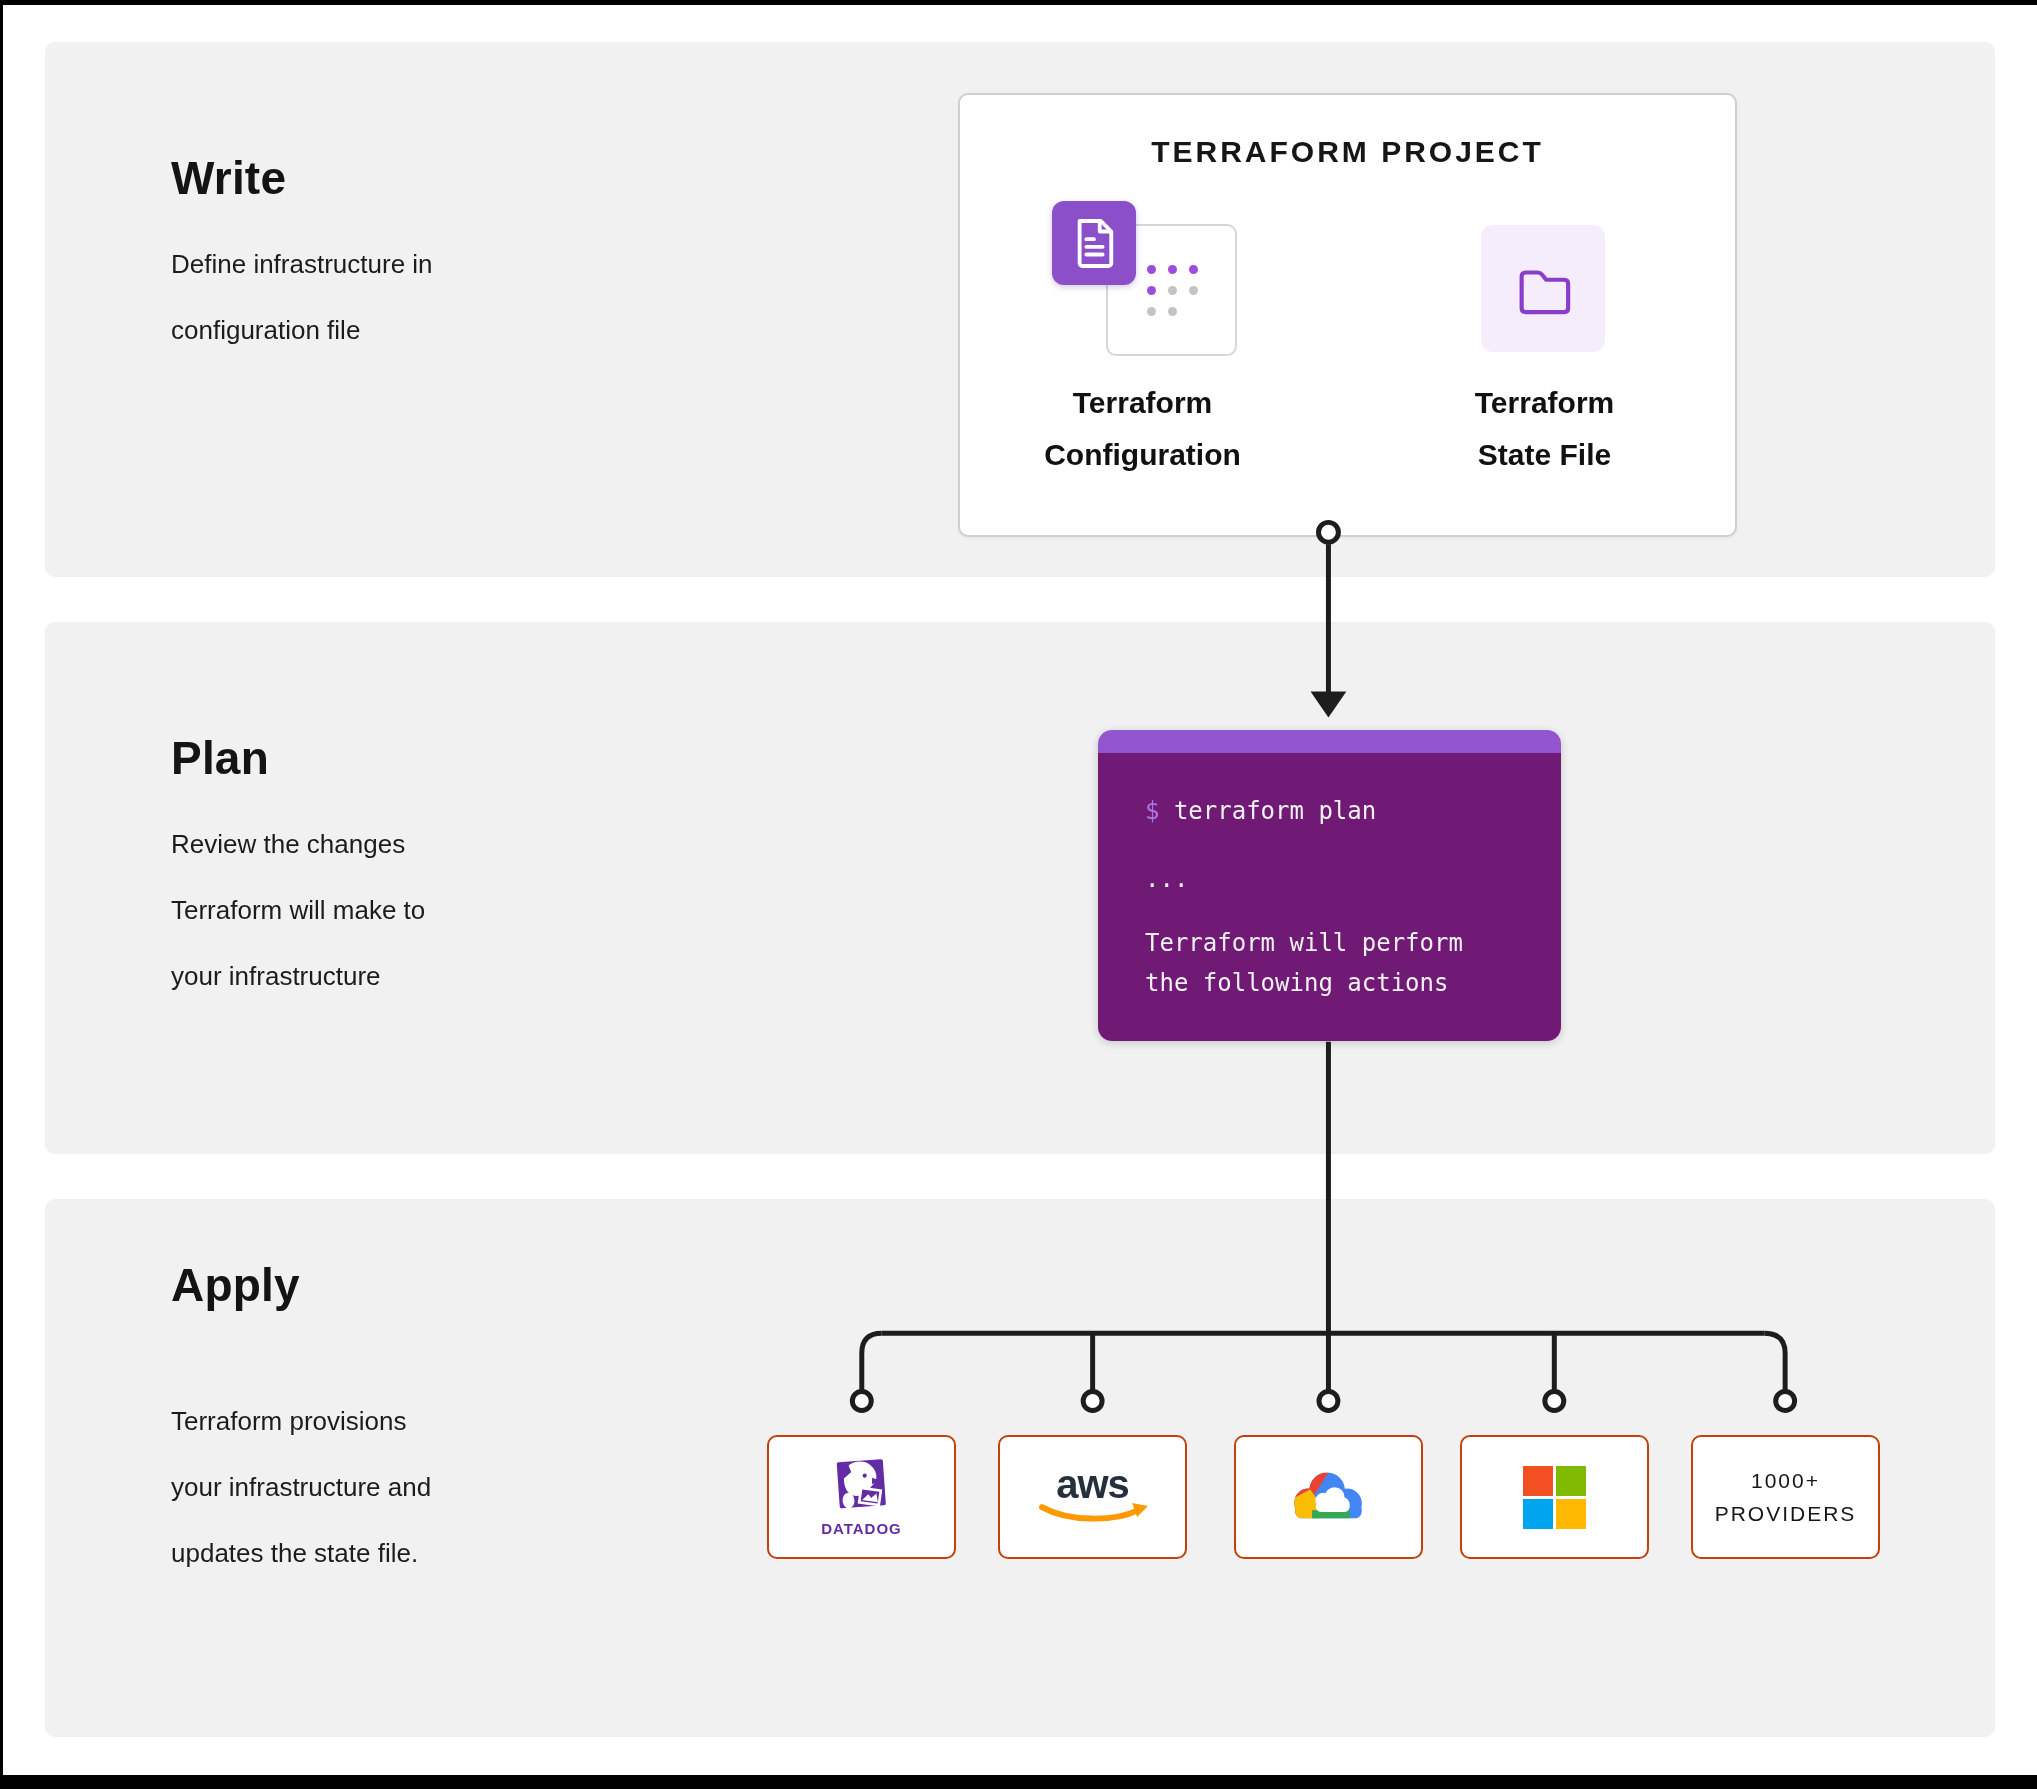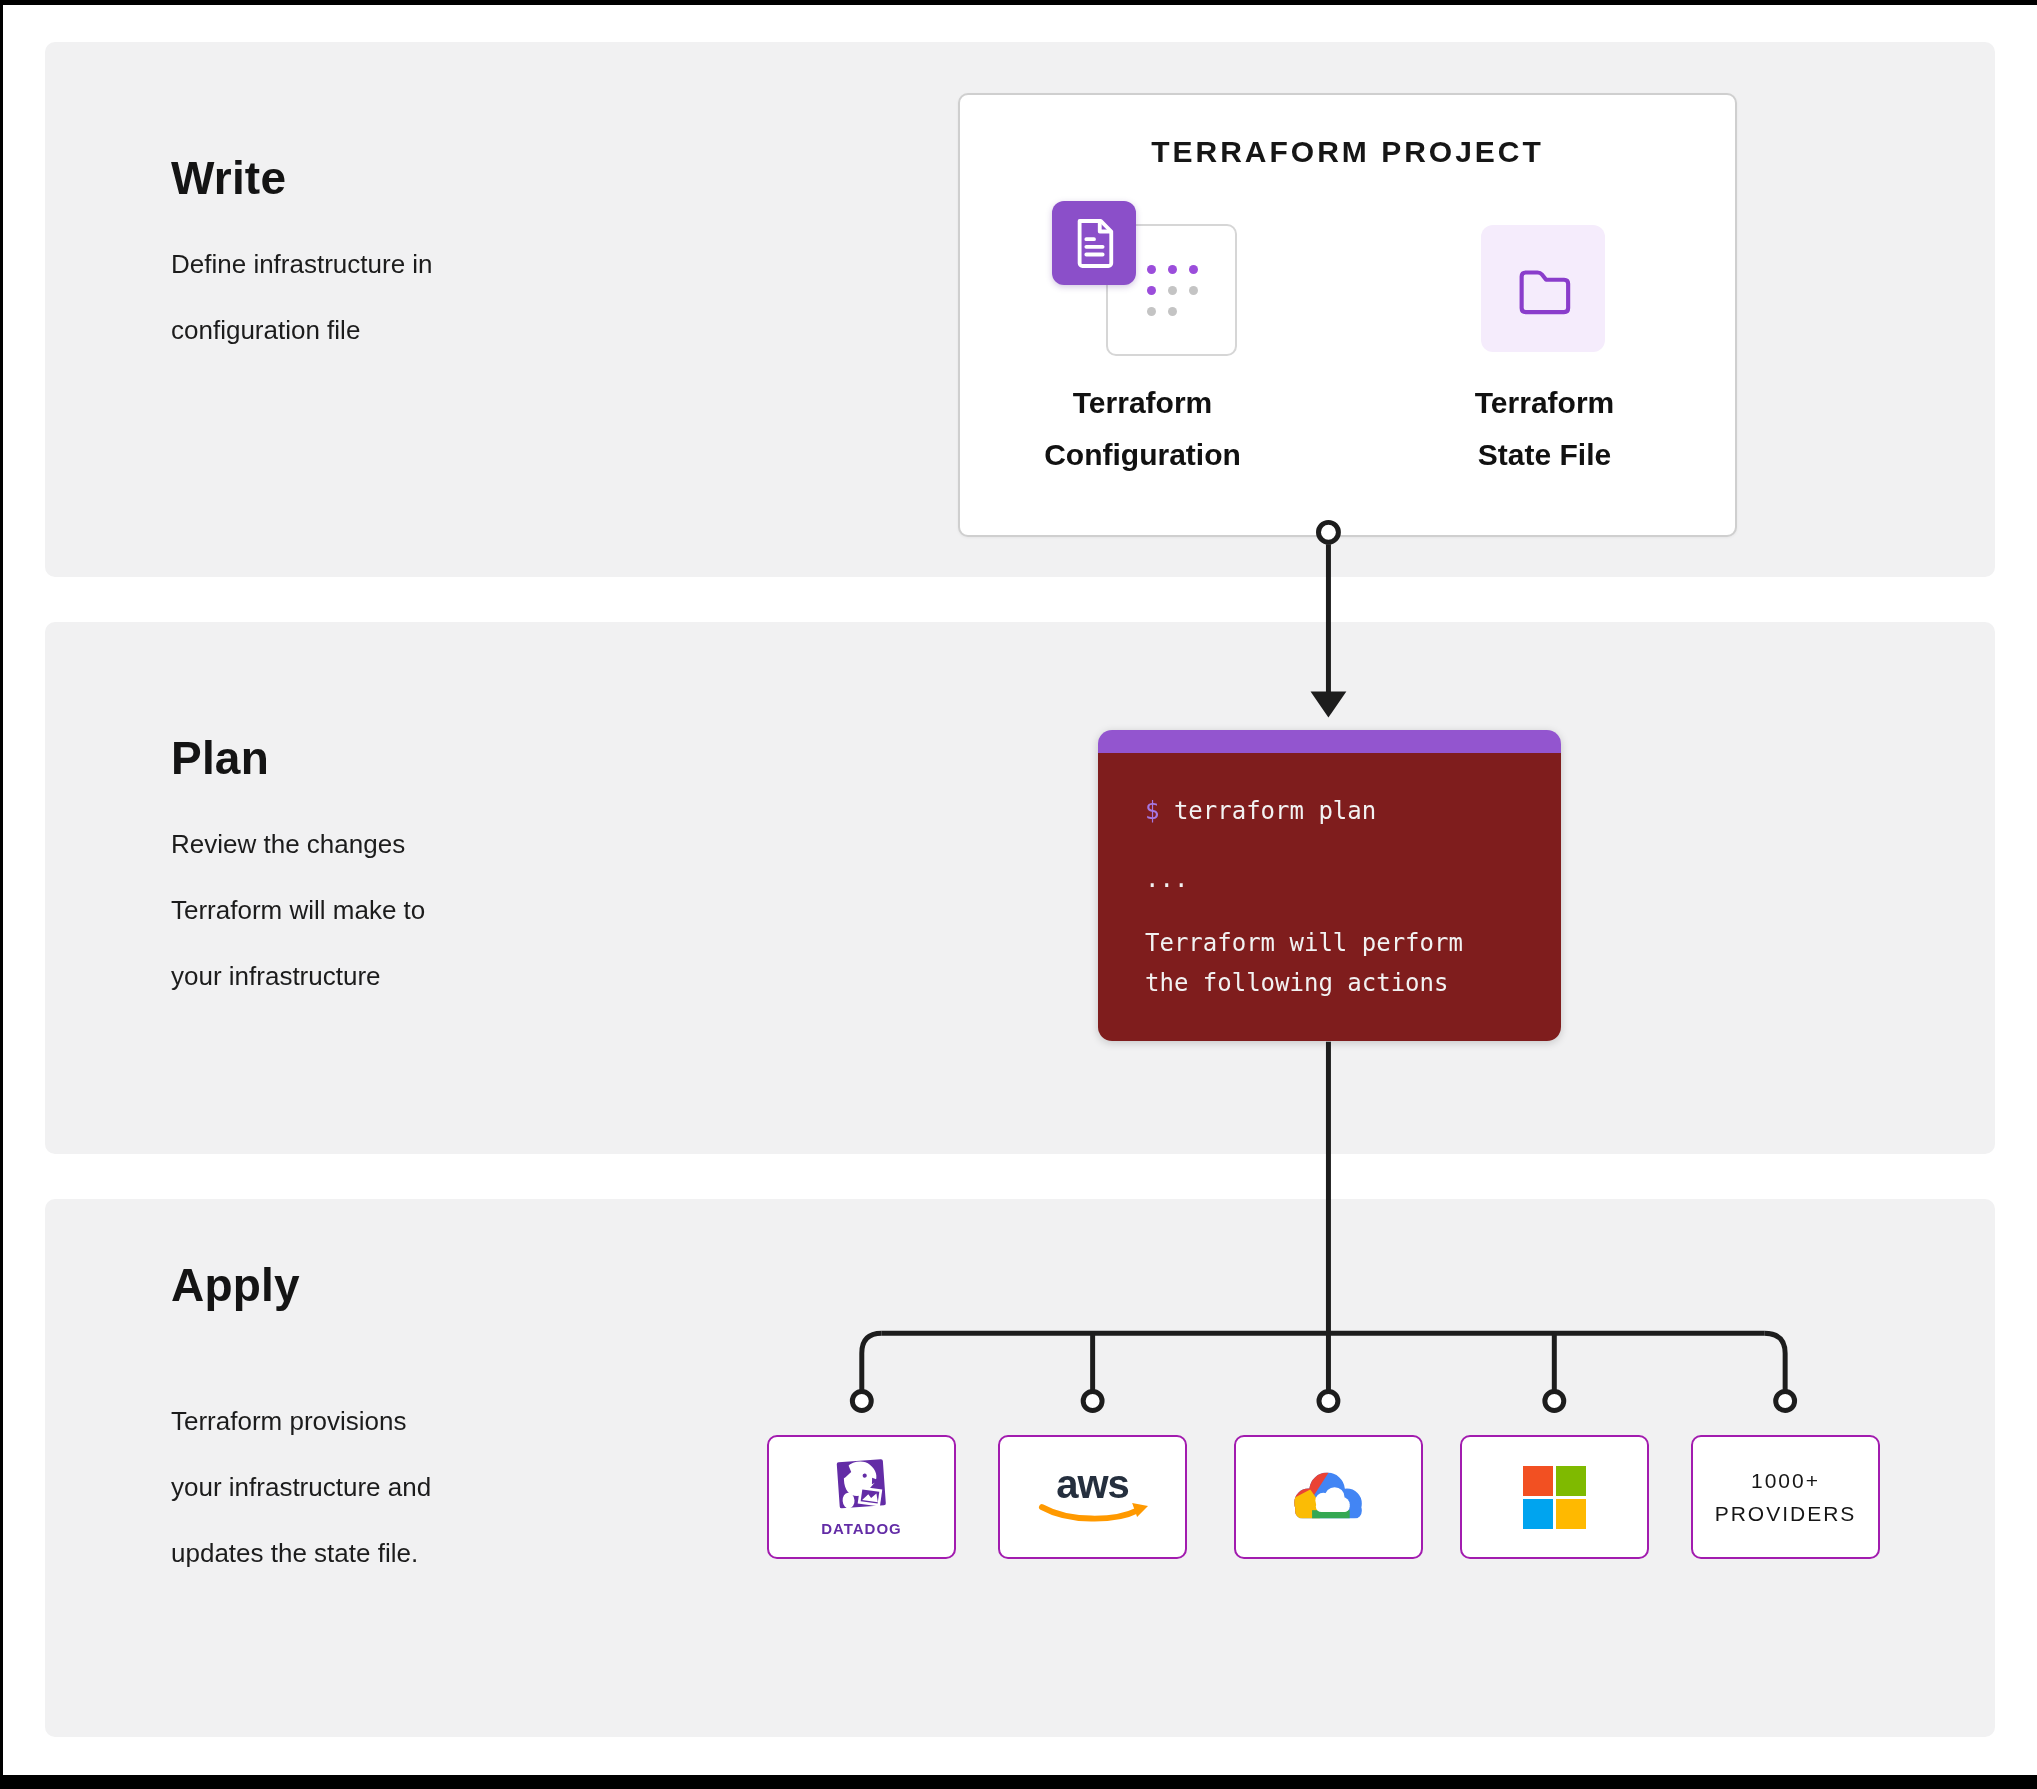--- a/index.html
+++ b/index.html
@@ -41,32 +41,32 @@
                 background:#f5ecfc;display:flex;align-items:center;justify-content:center;}
   .icon-label{position:absolute;top:282px;width:299px;text-align:center;
               font-size:30px;font-weight:600;color:#111;line-height:52px;}
   .lbl-config{left:33px;}
   .lbl-state{left:435px;}
 
   
   .terminal{position:absolute;left:1098px;top:730px;width:463px;height:311px;border-radius:14px;
             overflow:hidden;box-shadow:0 2px 8px rgba(0,0,0,.18);}
   .terminal-bar{height:23px;background:#9355cf;}
-  .terminal-body{height:289px;background:#7f1d1d;padding:44px 0 0 47px;box-sizing:border-box;
+  .terminal-body{height:289px;background:#701a75;padding:44px 0 0 47px;box-sizing:border-box;
                  font-family:"DejaVu Sans Mono", monospace;font-size:24px;color:#f2f2f2;}
   .term-prompt{color:#a678e2;}
   .term-ellipsis{margin-top:40px;}
   .term-out{margin-top:30px;line-height:40px;}
 
   
   #connectors{position:absolute;left:0;top:0;pointer-events:none;}
 
   
   .provider-card{position:absolute;top:1435px;width:189px;height:124px;background:#fff;
-                 border:2px solid #a21caf;border-radius:10px;box-sizing:border-box;
+                 border:2px solid #c2410c;border-radius:10px;box-sizing:border-box;
                  display:flex;flex-direction:column;align-items:center;justify-content:center;}
   .pc-datadog{left:767px;}
   .pc-aws{left:998px;}
   .pc-gcloud{left:1234px;}
   .pc-ms{left:1460px;}
   .pc-more{left:1691px;}
   .dd-label{font-size:15px;font-weight:700;letter-spacing:1px;color:#632ca6;margin-top:-4px;}
   .aws-word{font-size:40px;font-weight:700;color:#252f3e;line-height:34px;letter-spacing:-1px;}
   .ms-grid{display:grid;grid-template-columns:30px 30px;grid-template-rows:30px 30px;gap:3px;}
   .ms-grid div{width:30px;height:30px;}

